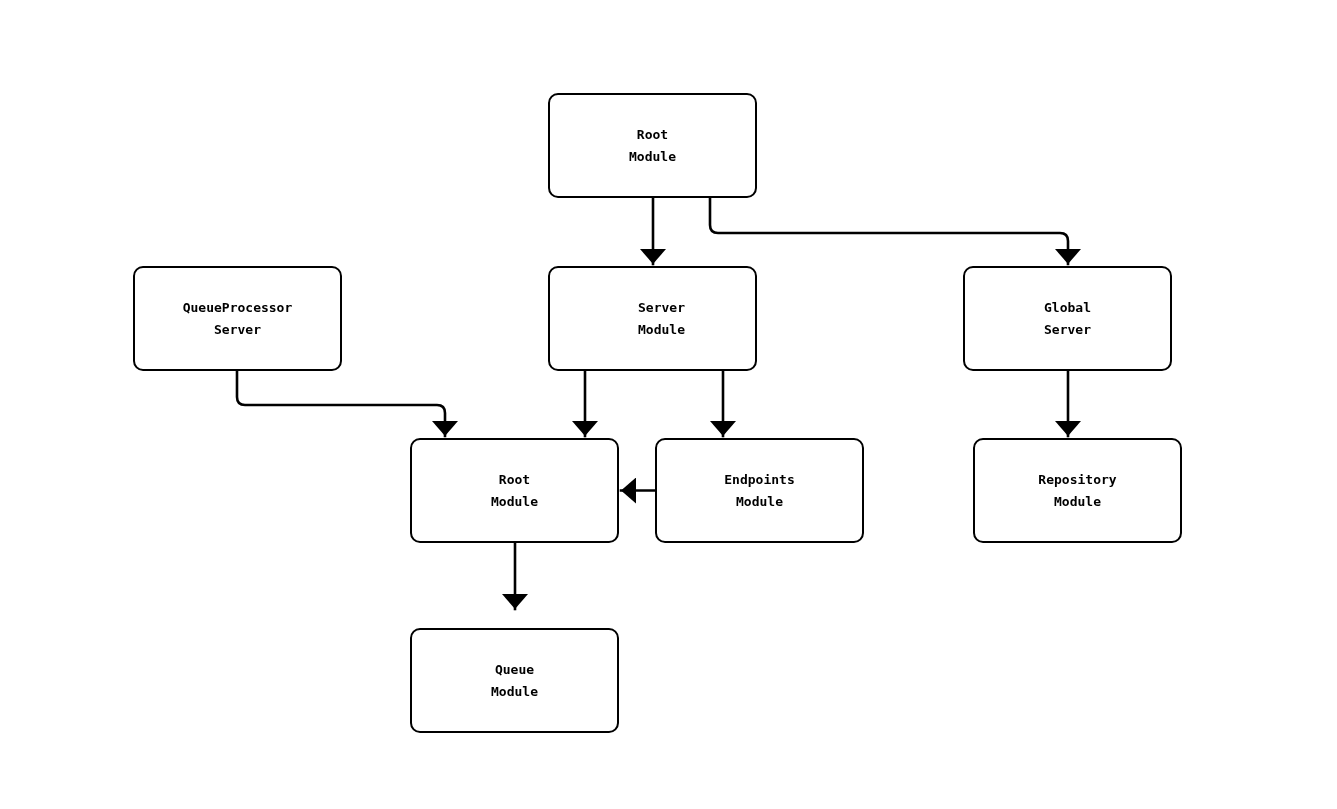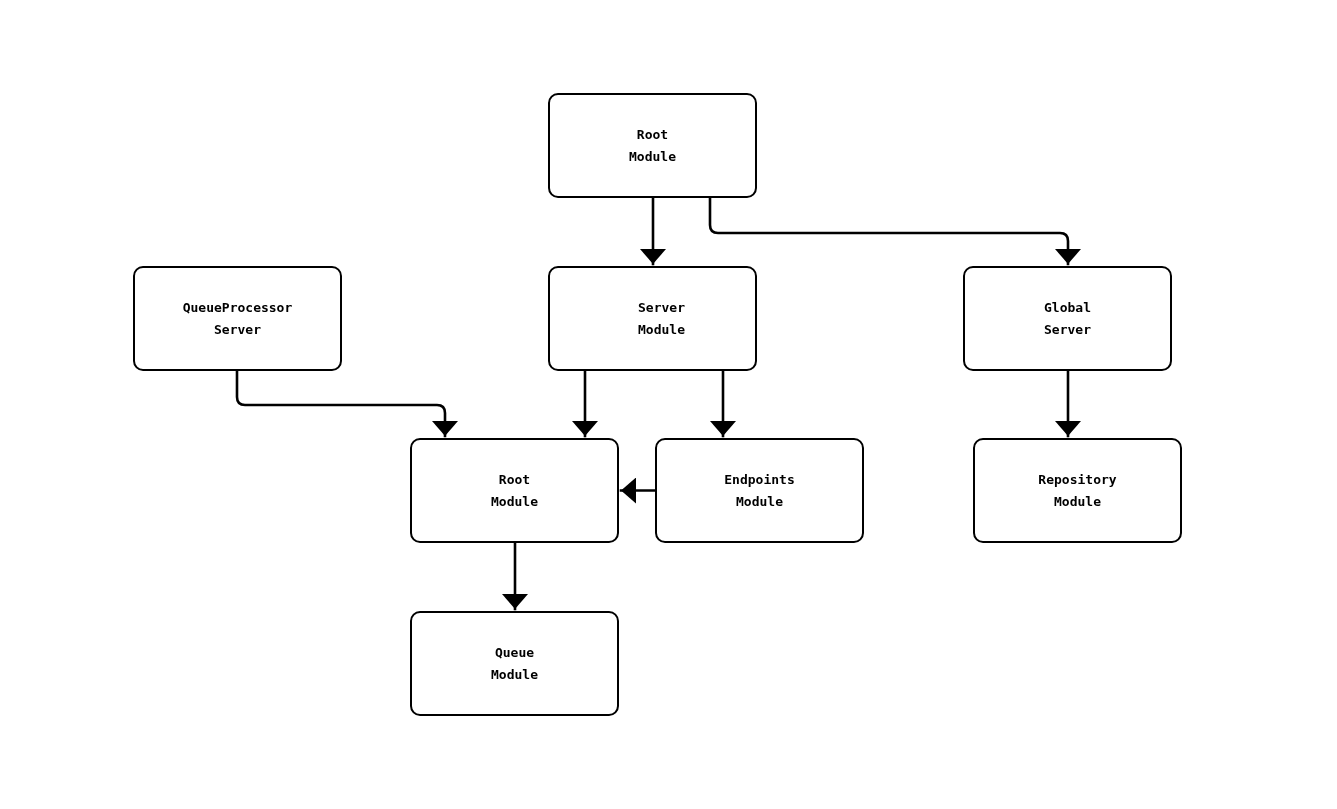--- a/index.html
+++ b/index.html
@@ -46,21 +46,21 @@
     color: #000000;
     white-space: pre-line;
   }
   .node-root           { left: 548px; top:  93px; }
   .node-server         { left: 548px; top: 266px; padding-left: 18px; }
   .node-queue-processor{ left: 133px; top: 266px; }
   .node-global         { left: 963px; top: 266px; }
   .node-core           { left: 410px; top: 438px; }
   .node-endpoints      { left: 655px; top: 438px; }
   .node-repository     { left: 935px; top: 438px; margin-left: 38px; }
-  .node-queue          { left: 410px; top: 611px; }
+  .node-queue          { left: 410px; top: 628px; }
 </style>
 </head>
 <body>
 
 <div class="canvas">
 
   <svg class="edges" viewBox="0 0 1337 809" xmlns="http://www.w3.org/2000/svg">
     <defs>
       <marker id="arrowhead" viewBox="0 0 15 26" refX="15" refY="13" markerWidth="15" markerHeight="26" markerUnits="userSpaceOnUse" orient="auto">
         <path d="M0,0 L15,13 L0,26 Z" fill="#000000"></path>

